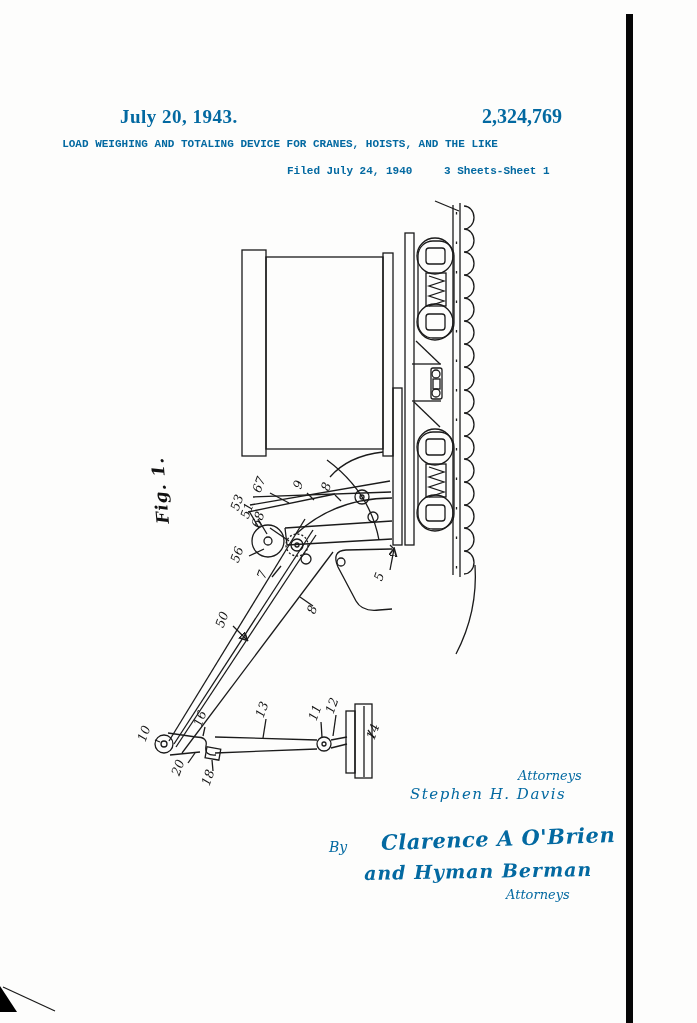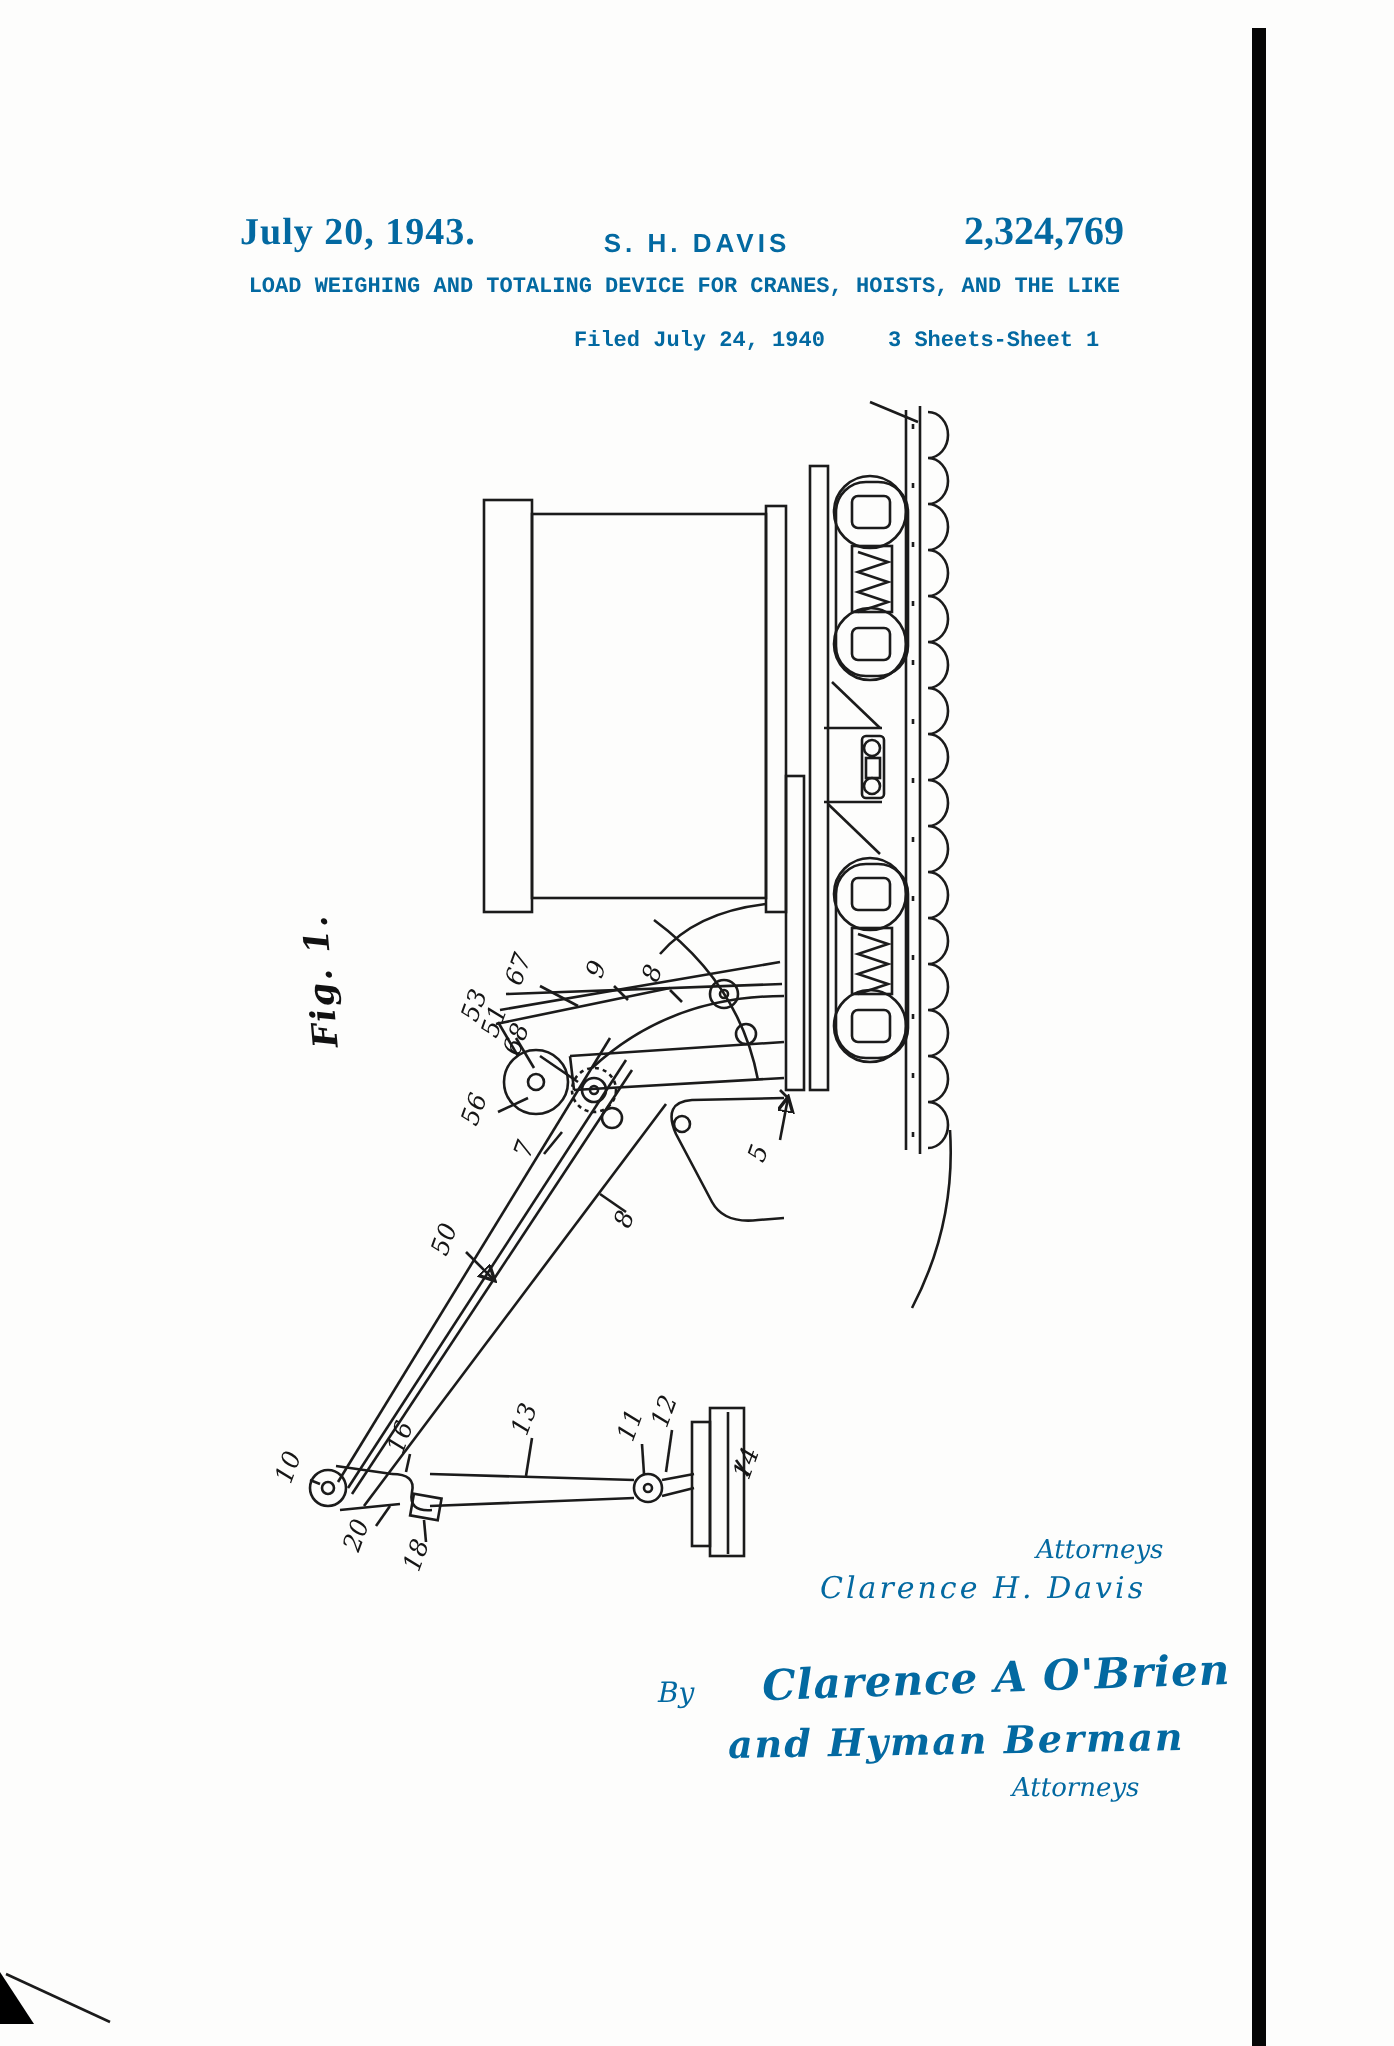--- a/index.html
+++ b/index.html
@@ -5,21 +5,21 @@
   html,body{margin:0;padding:0;background:#e8e8e8;}
   .page{position:relative;width:697px;height:1023px;background:#fdfdfc;overflow:hidden;
         font-family:"Liberation Serif",serif;color:#0369a1;}
   .abs{position:absolute;white-space:nowrap;}
   
   .h-date{left:120px;top:106px;font:bold 19px "Liberation Serif",serif;letter-spacing:.5px;}
   .h-name{left:0;top:114px;width:697px;text-align:center;
           font:bold 13px "Liberation Sans",sans-serif;letter-spacing:2px;}
   .h-num{left:450px;top:105px;width:112px;text-align:right;
          font:bold 20px "Liberation Serif",serif;}
-  .h-title{left:0;top:138px;width:560px;text-align:right;
+  .h-title{left:0;top:138px;width:560px;text-align:center;
            font:11px "Liberation Mono",monospace;font-weight:bold;letter-spacing:0;}
   .h-filed{left:287px;top:165px;font:11px "Liberation Mono",monospace;font-weight:bold;text-align:center;}
   .h-sheet{left:444px;top:165px;font:11px "Liberation Mono",monospace;font-weight:bold;}
   
   .f-inventor{left:518px;top:768px;font:italic 13px "DejaVu Serif",serif;}
   .f-invsig{left:410px;top:785px;font:italic 15px "DejaVu Serif",serif;letter-spacing:1.5px;}
   .f-by{left:329px;top:839px;font:italic 14px "DejaVu Serif",serif;}
   .f-sig1{left:381px;top:826px;font:italic bold 21px "DejaVu Serif",serif;transform:rotate(-2deg);letter-spacing:.5px;}
   .f-sig2{left:364px;top:860px;font:italic bold 19px "DejaVu Serif",serif;transform:rotate(-1deg);letter-spacing:1px;}
   .f-att{left:506px;top:887px;font:italic 13px "DejaVu Serif",serif;}
@@ -41,21 +41,20 @@
 
 <div class="page">
 
   <div class="edge-bar"></div>
   <svg class="fig" width="697" height="1023" viewBox="0 0 697 1023" style="pointer-events:none">
     <polygon points="0,986 17,1012 0,1012" fill="#000" stroke="none"></polygon>
     <line x1="3" y1="987" x2="55" y2="1011" class="thin"></line>
   </svg>
 
   <div class="abs h-date">July 20, 1943.</div>
-  <div class="abs h-name">S. H. DAVIS</div>
   <div class="abs h-num">2,324,769</div>
   <div class="abs h-title">LOAD WEIGHING AND TOTALING DEVICE FOR CRANES, HOISTS, AND THE LIKE</div>
   <div class="abs h-filed">Filed July 24, 1940</div>
   <div class="abs h-sheet">3 Sheets-Sheet 1</div>
 
   <svg id="fig-svg" class="fig" width="697" height="1023" viewBox="0 0 697 1023">
     <defs>
       <marker id="arrowhead" markerWidth="7" markerHeight="7" refX="5.5" refY="3" orient="auto">
         <path d="M0,0 L6,3 L0,6 Z" fill="#1b1b1b" stroke="none"></path>
       </marker>
@@ -197,19 +196,19 @@
         <line x1="321" y1="722" x2="322" y2="737" class="leader"></line>
         <text x="319" y="714" class="numeral" text-anchor="middle" transform="rotate(-70 319 714)">11</text>
         <line x1="336" y1="715" x2="333" y2="736" class="leader"></line>
         <text x="336" y="707" class="numeral" text-anchor="middle" transform="rotate(-70 336 707)">12</text>
         <line x1="374" y1="738" x2="368" y2="730" class="leader"></line>
         <text x="377" y="733" class="numeral" text-anchor="middle" transform="rotate(-70 377 733)">14</text>
       </g>
   </svg>
 
   <div class="abs f-inventor">Attorneys</div>
-  <div class="abs f-invsig">Clarence H. Davis</div>
+  <div class="abs f-invsig">Stephen H. Davis</div>
   <div class="abs f-by">By</div>
   <div class="abs f-sig1">Clarence A O'Brien</div>
   <div class="abs f-sig2">and Hyman Berman</div>
   <div class="abs f-att">Attorneys</div>
 
 </div>
 
 </body></html>

